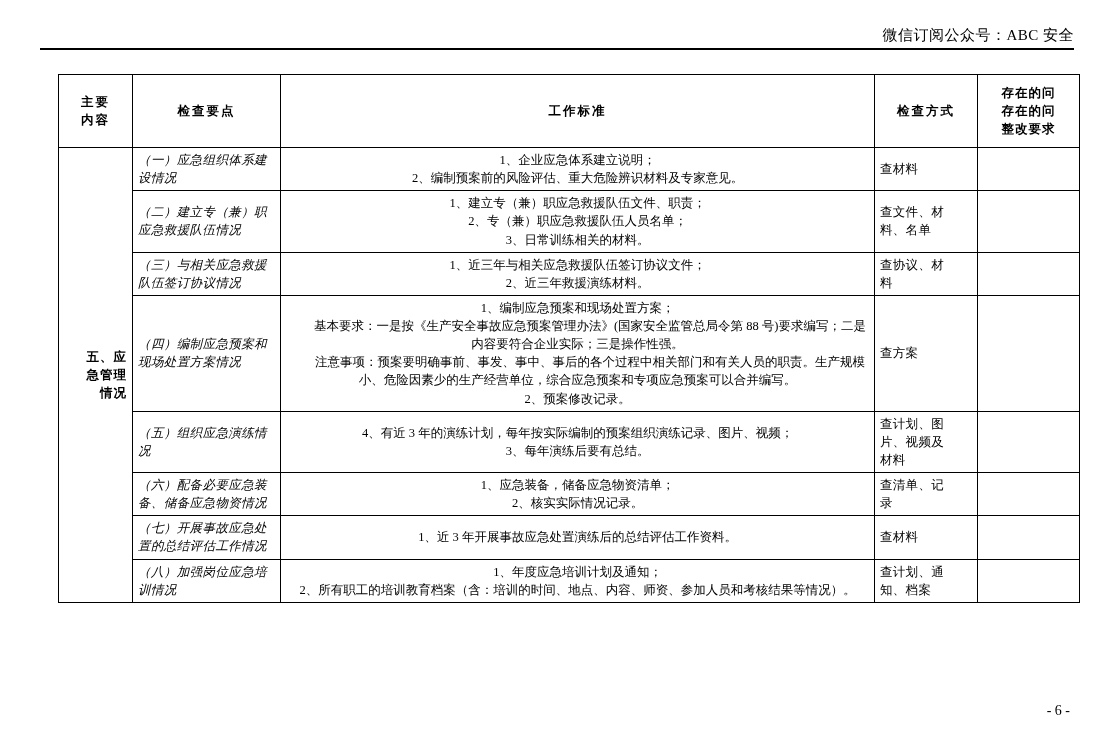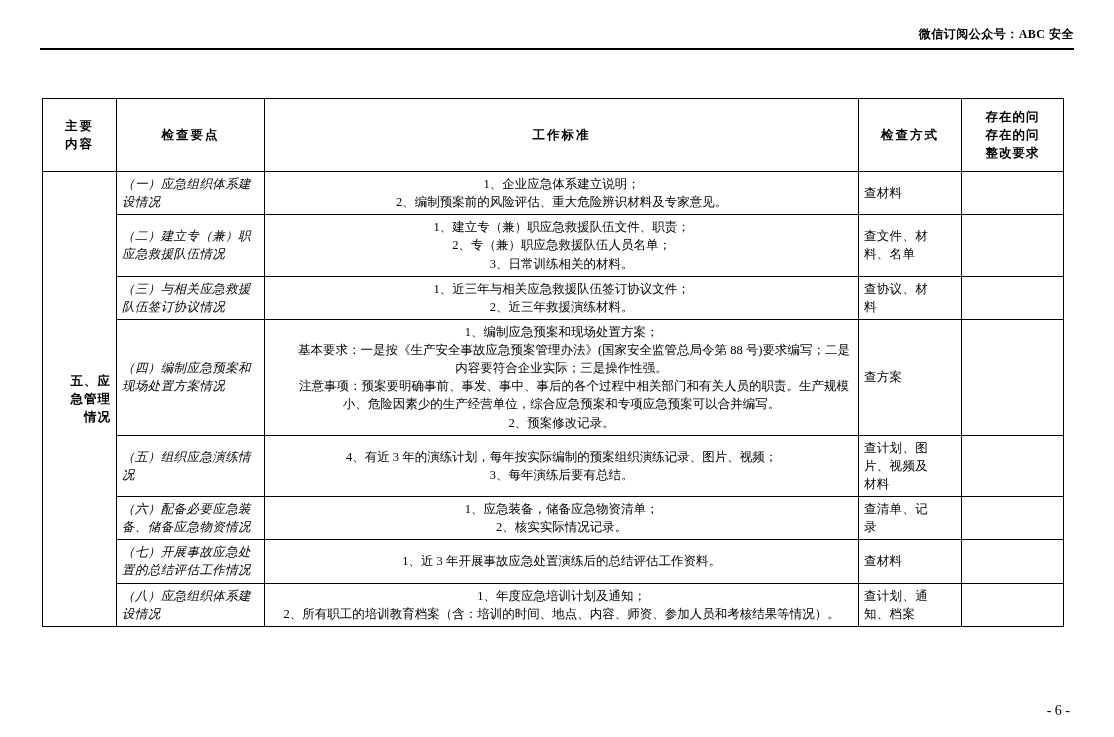--- a/index.html
+++ b/index.html
@@ -21,40 +21,39 @@
     width: 1114px;
     height: 737px;
   }
   
   .header {
     position: absolute;
     left: 40px;
     top: 26px;
     width: 1034px;
     text-align: right;
-    font-size: 12px;
-    font-weight: bold;
+    font-size: 15px;
+    font-weight: normal;
     letter-spacing: 0.5px;
     font-family: "Liberation Serif", "DejaVu Serif", serif;
   }
   .header-rule {
     position: absolute;
     left: 40px;
     top: 48px;
     width: 1034px;
     height: 2px;
     background: #000000;
   }
   
   .tbl-wrap {
     position: absolute;
-    left: 42px;
+    left: 58px;
     top: 74px;
     width: 1021px;
-    margin-top: 24px;
   }
   table.sheet {
     border-collapse: collapse;
     width: 1021px;
     table-layout: fixed;
   }
   table.sheet td, table.sheet th {
     border: 1px solid #000000;
     padding: 3px 5px;
     vertical-align: middle;
@@ -240,21 +239,21 @@
           <td class="std">
             <span class="line">1、近 3 年开展事故应急处置演练后的总结评估工作资料。</span>
           </td>
           <td class="method">
             <span class="line">查材料</span>
           </td>
           <td class="issue"></td>
         </tr>
 
         <tr>
-          <td class="point">（八）应急组织体系建设情况</td>
+          <td class="point">（八）加强岗位应急培训情况</td>
           <td class="std">
             <span class="line">1、年度应急培训计划及通知；</span>
             <span class="line">2、所有职工的培训教育档案（含：培训的时间、地点、内容、师资、参加人员和考核结果等情况）。</span>
           </td>
           <td class="method">
             <span class="line">查计划、通</span>
             <span class="line">知、档案</span>
           </td>
           <td class="issue"></td>
         </tr>

